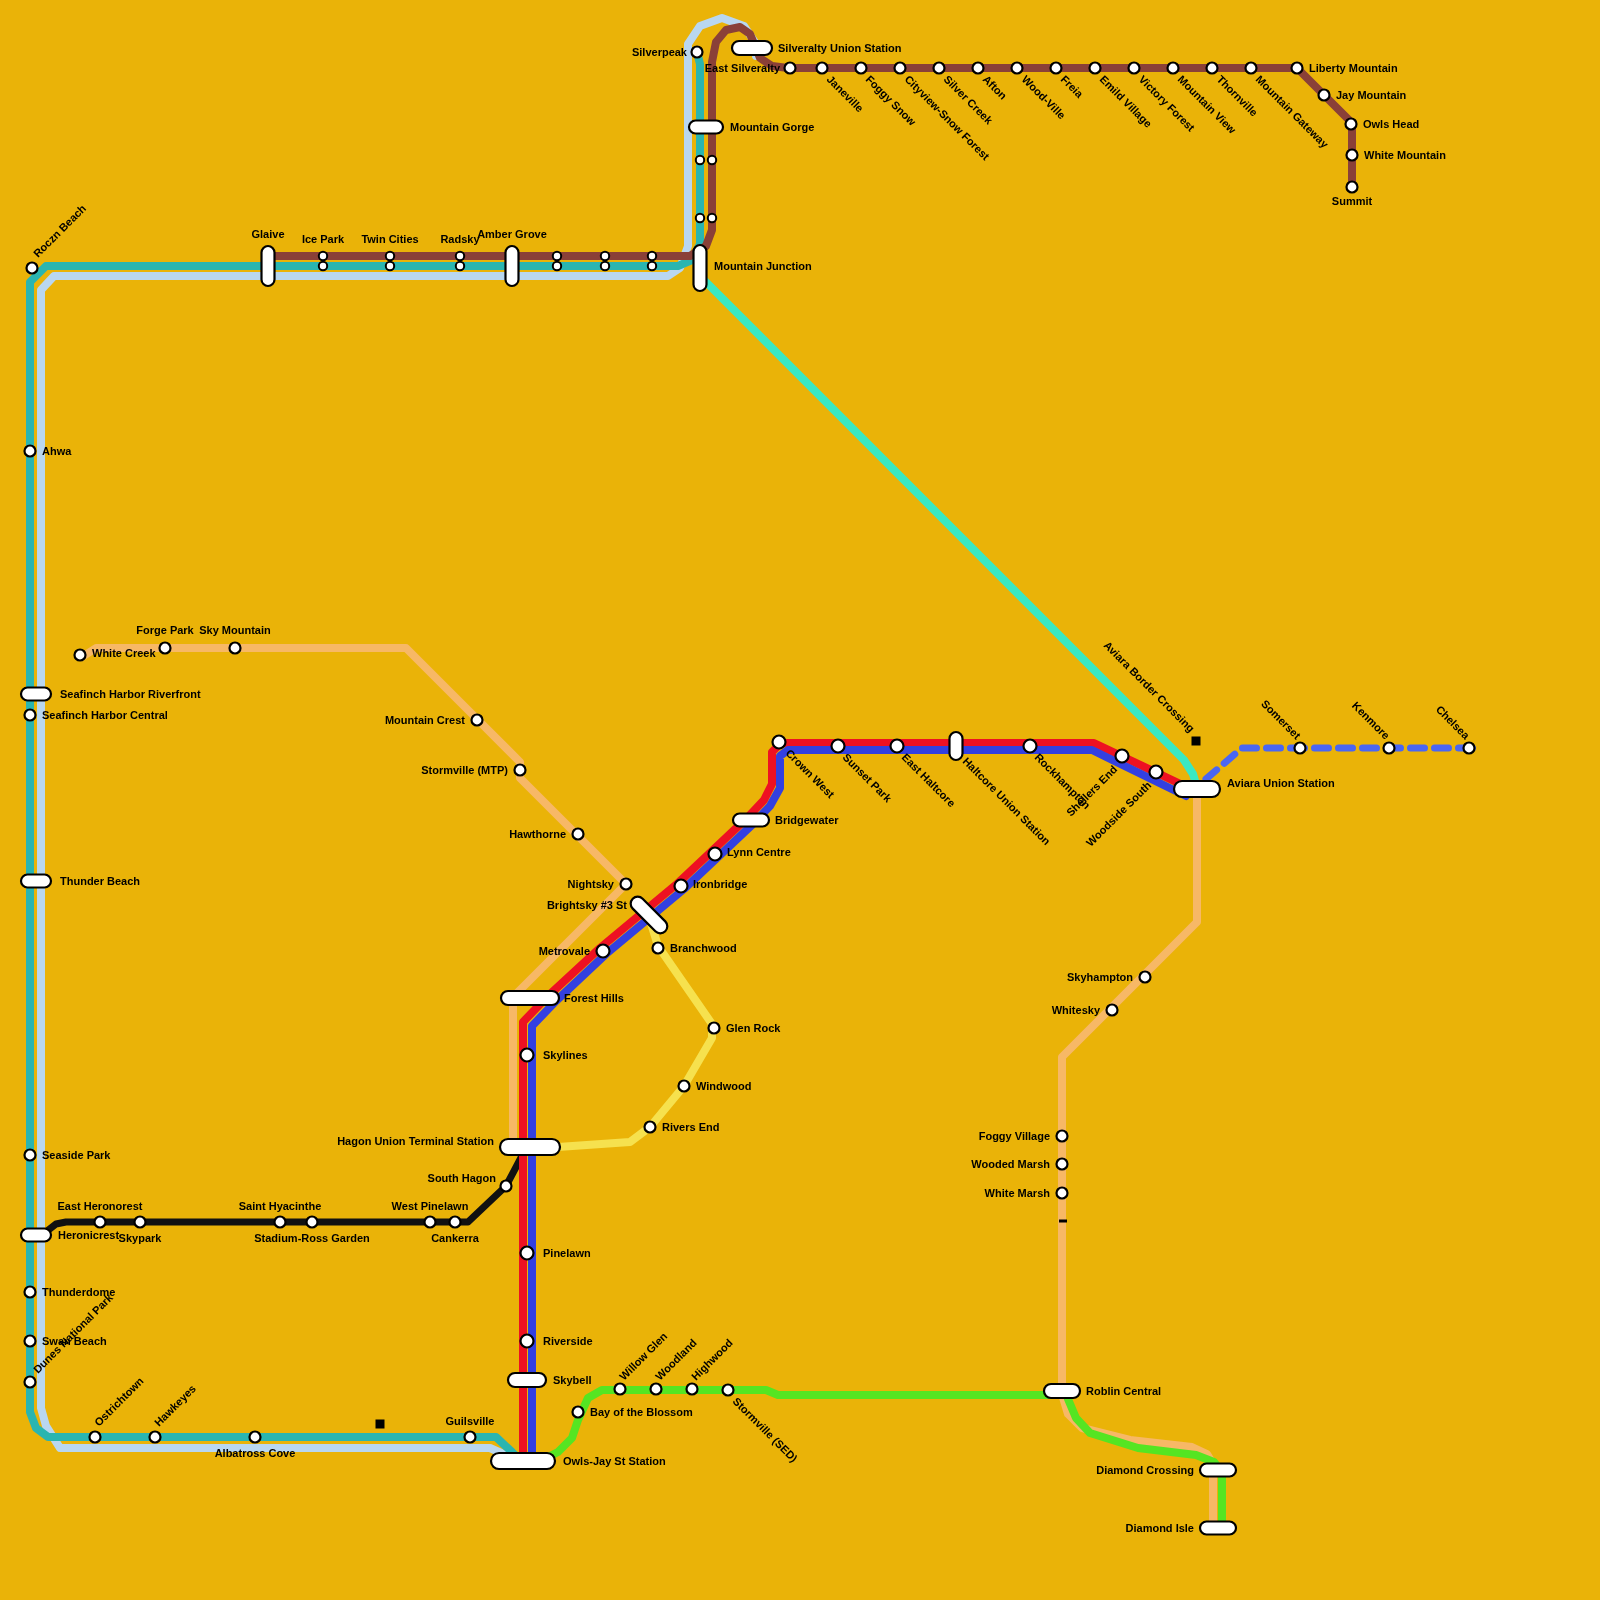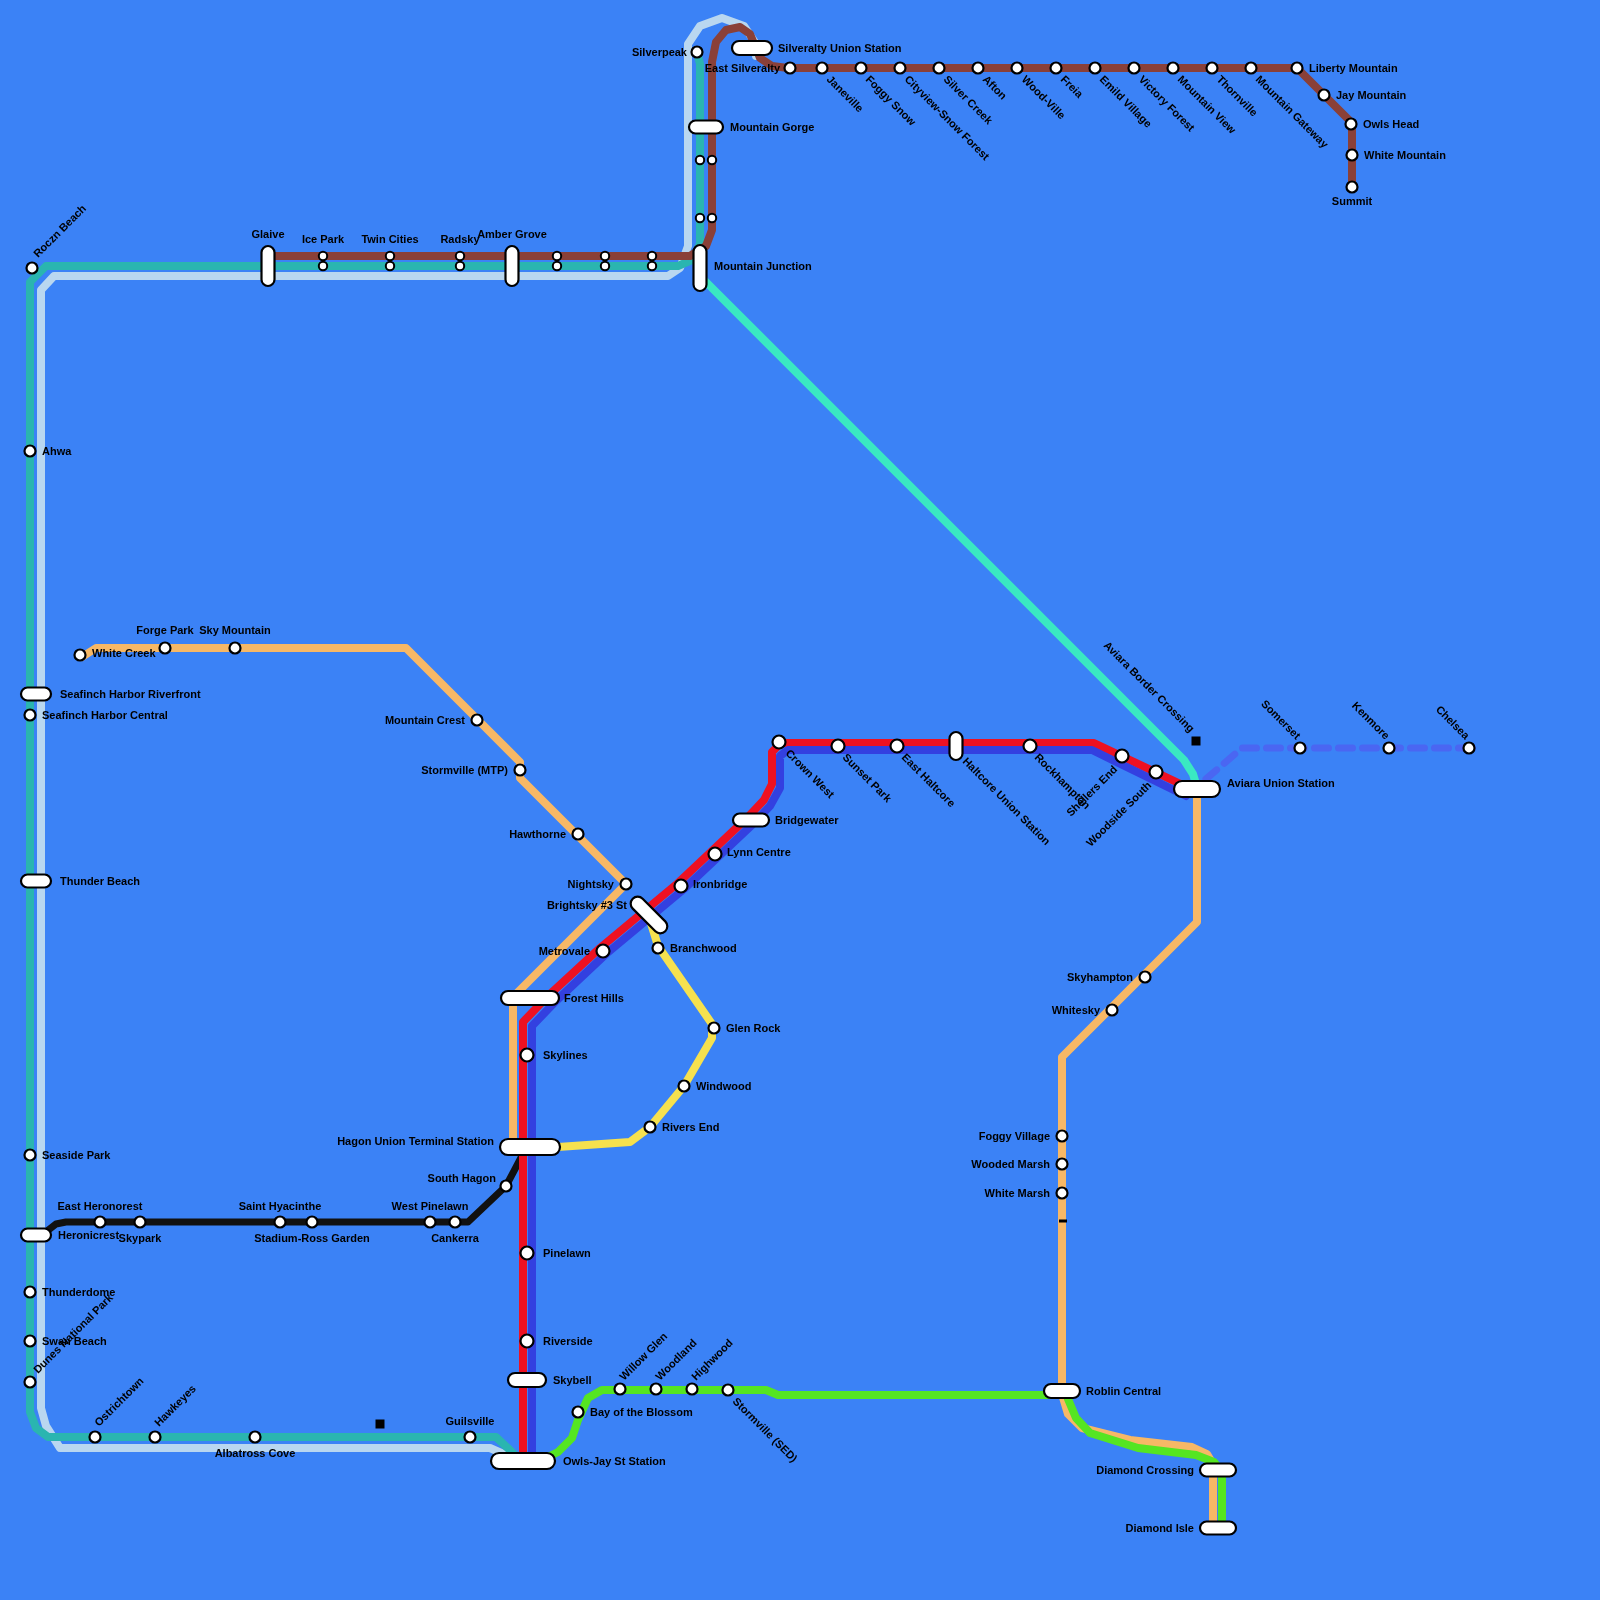--- a/index.html
+++ b/index.html
@@ -1,16 +1,16 @@
 <!DOCTYPE html>
 <html><head>
 <meta charset="utf-8">
 <style>
   html,body{margin:0;padding:0;background:#ffffff;}
-  .map-wrap{position:relative;width:1600px;height:1600px;background:#3b82f6;font-family:"Liberation Sans",sans-serif;}
+  .map-wrap{position:relative;width:1600px;height:1600px;background:#eab308;font-family:"Liberation Sans",sans-serif;}
   svg text{font:700 11px "Liberation Sans",sans-serif;fill:#000;}
 </style>
 </head>
 <body>
 
 <div class="map-wrap">
   <svg id="map-svg" width="1600" height="1600" viewBox="0 0 1600 1600">
       <g>
         <polyline points="756,56 756,44 744,26 722,18 700,26 688,44 688,246 680,268 668,276 54,276 41,290 41,1408 46,1426 60,1448 490,1448 508,1456 516,1461" fill="none" stroke="#b9d7f0" stroke-width="8" stroke-linecap="round" stroke-linejoin="round"></polyline>
         <polyline points="697,52 700,64 700,244 692,260 678,266 46,266 30,282 30,1412 36,1428 48,1437 496,1437 512,1452 518,1458" fill="none" stroke="#2ab5b0" stroke-width="8" stroke-linecap="round" stroke-linejoin="round"></polyline>

